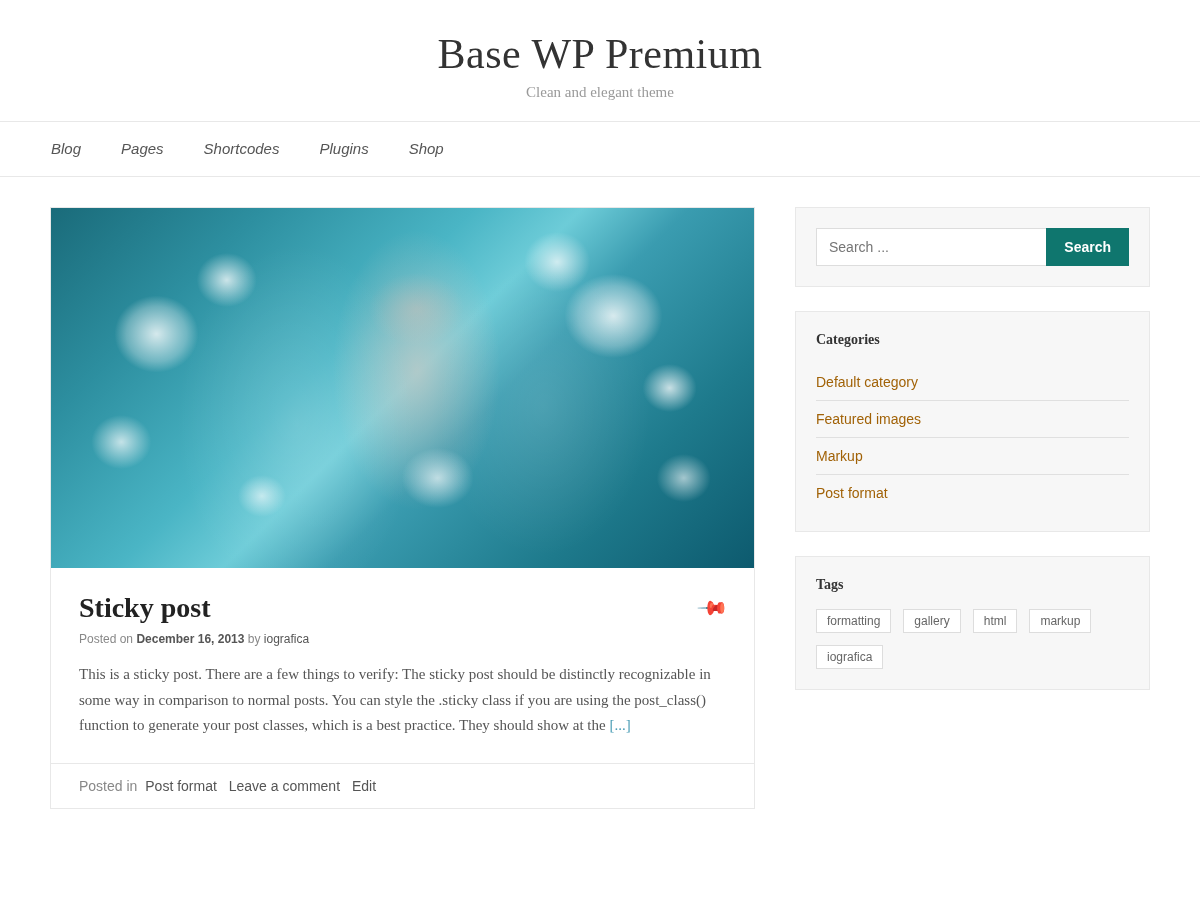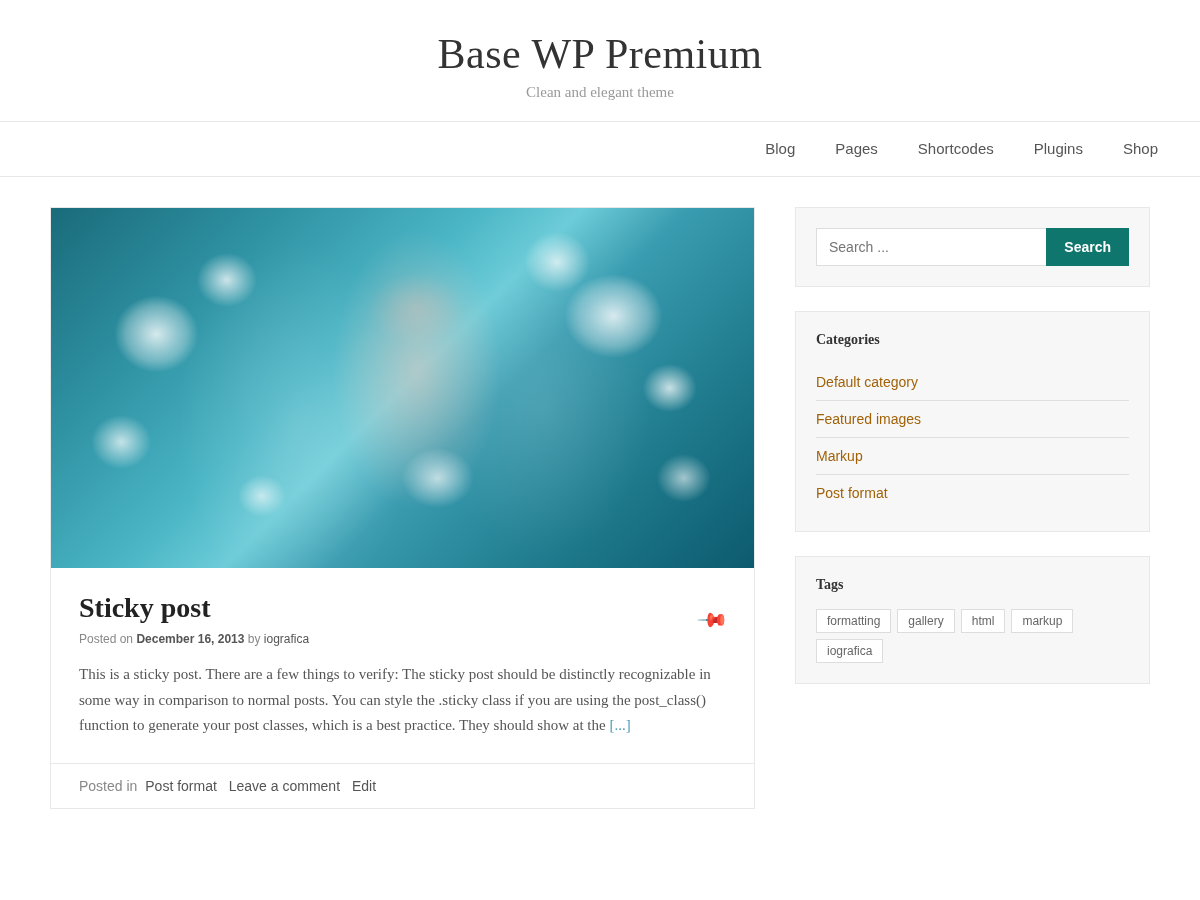--- a/index.html
+++ b/index.html
@@ -18,23 +18,24 @@
       letter-spacing: 0.5px;
     }
     .site-tagline {
       font-size: 15px;
       color: #999;
       margin-top: 6px;
     }
 
     
     .site-nav {
-      text-align: right;
-      padding: 18px 24px;
+      text-align: left;
+      padding: 18px 33px;
       border-bottom: 1px solid #e8e8e8;
+      font-style: italic;
     }
     .site-nav a {
       display: inline-block;
       margin: 0 18px;
       text-decoration: none;
       color: #555;
       font-size: 15px;
       font-family: Arial, sans-serif;
     }
 
@@ -103,21 +104,21 @@
         radial-gradient(ellipse 60px 50px at 55% 75%, rgba(255,255,255,0.65) 0%, transparent 60%),
         radial-gradient(ellipse 45px 40px at 90% 75%, rgba(255,255,255,0.6) 0%, transparent 60%);
     }
 
     .post-body {
       padding: 24px 28px;
     }
     .post-title-row {
       display: flex;
       justify-content: space-between;
-      align-items: flex-end;
+      align-items: flex-start;
     }
     .post-title {
       font-size: 28px;
       font-weight: bold;
       color: #222;
       margin-bottom: 8px;
     }
     .pin-icon {
       color: #bbb;
       font-size: 20px;
@@ -221,21 +222,21 @@
     .category-list li:last-child { border-bottom: none; }
     .category-list a {
       color: #a16207;
       text-decoration: none;
     }
 
     
     .tags-list {
       display: flex;
       flex-wrap: wrap;
-      gap: 6px;
+      gap: 12px;
     }
     .tag-item {
       border: 1px solid #ddd;
       background: #fff;
       padding: 4px 10px;
       font-size: 12px;
       font-family: Arial, sans-serif;
       color: #666;
       cursor: pointer;
       text-decoration: none;

